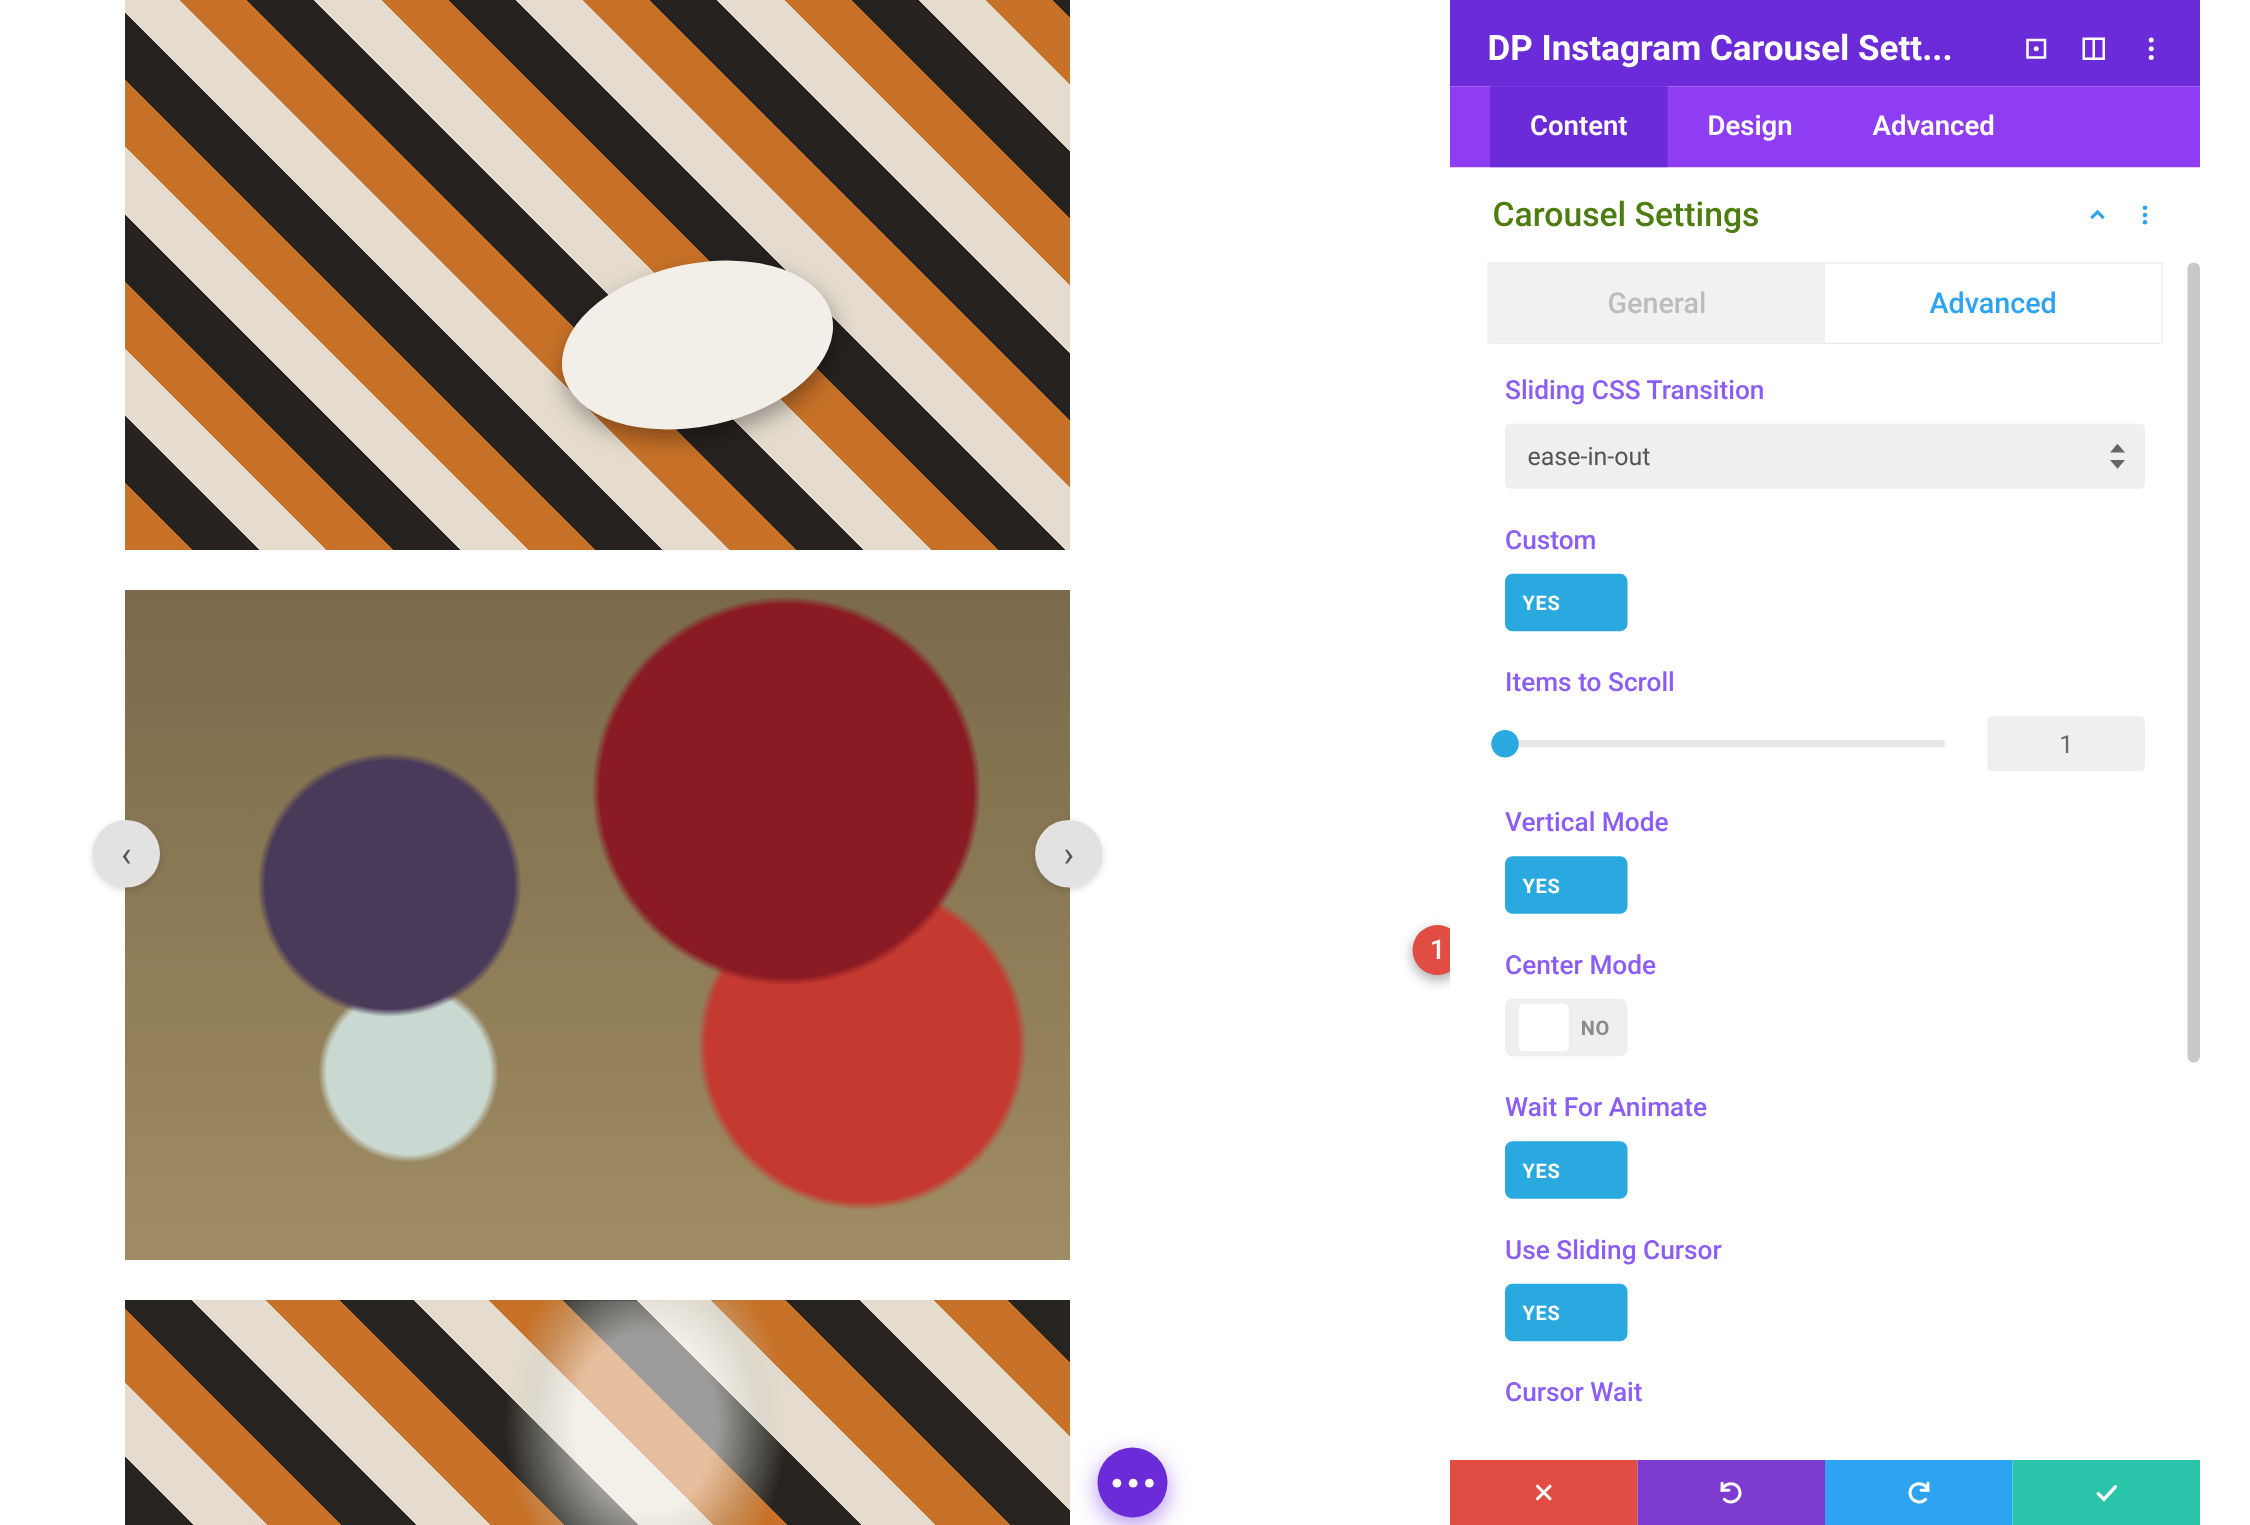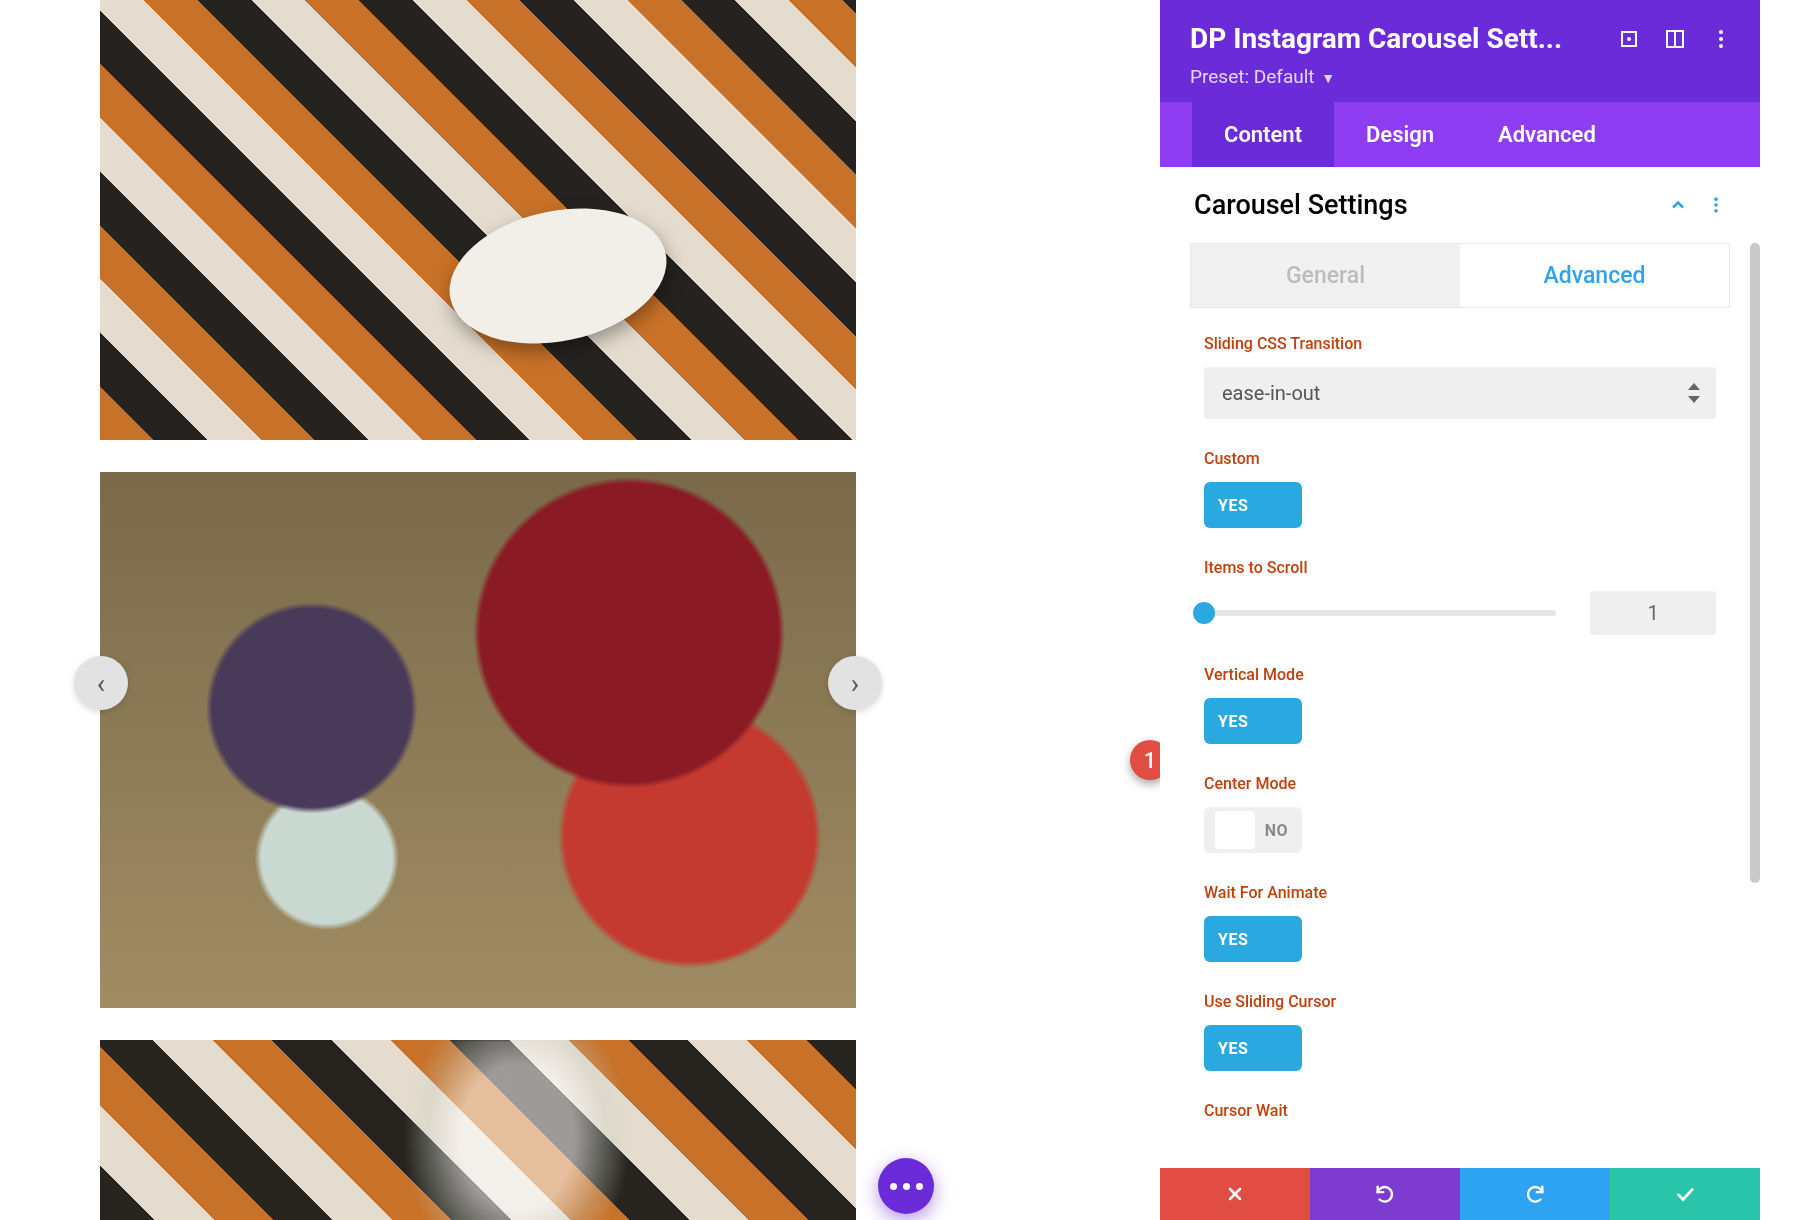--- a/index.html
+++ b/index.html
@@ -50,30 +50,30 @@
   .preset-caret{font-size:14px;margin-left:2px;}
 
   .tabs{display:flex;background:#8e3df2;}
   .tab{flex:0 0 auto;padding:20px 32px;font-size:22px;font-weight:600;color:#fff;cursor:pointer;}
   .tab.active{background:#6c2bd9;margin-left:32px;}
 
   .panel-body{flex:1;overflow-y:auto;background:#fff;position:relative;}
   .scroll-indicator{position:absolute;right:0;top:76px;width:10px;height:640px;background:#c9c9c9;border-radius:5px;}
 
   .section-header{display:flex;align-items:center;padding:22px 34px 14px;}
-  .section-title{font-size:27px;color:#000000;font-weight:500;flex:1;}
+  .section-title{font-size:27px;color:#4d7c0f;font-weight:500;flex:1;}
   .section-icon{color:#2ea3f2;font-size:22px;cursor:pointer;margin-left:18px;}
 
   .subtabs{display:flex;margin:8px 30px 26px;border:1px solid #e6e6e6;}
   .subtab{flex:1;padding:18px 0;text-align:center;font-size:23px;font-weight:500;cursor:pointer;}
   .subtab.inactive{background:#f1f1f1;color:#bcbcbc;}
   .subtab.active{background:#fff;color:#2ea3f2;}
 
   .field{padding:0 44px 0 44px;margin-bottom:30px;}
-  .field-label{font-size:16px;color:#c2410c;font-weight:500;margin-bottom:14px;}
+  .field-label{font-size:21px;color:#8b5cf6;font-weight:500;margin-bottom:14px;}
 
   .select{position:relative;background:#efefef;border-radius:4px;padding:14px 18px;font-size:20px;color:#555;cursor:pointer;}
   .select::after{content:"";position:absolute;right:16px;top:50%;width:0;height:0;border-left:6px solid transparent;border-right:6px solid transparent;border-bottom:7px solid #666;transform:translateY(-10px);}
   .select::before{content:"";position:absolute;right:16px;top:50%;width:0;height:0;border-left:6px solid transparent;border-right:6px solid transparent;border-top:7px solid #666;transform:translateY(3px);}
 
   .toggle{width:98px;height:46px;border-radius:6px;display:flex;align-items:center;padding:4px;cursor:pointer;font-size:16px;font-weight:700;letter-spacing:.5px;}
   .toggle.on{background:#29a9e0;color:#fff;justify-content:flex-start;gap:48px;}
   .toggle.off{background:#efefef;color:#8a8a8a;justify-content:flex-end;}
   .toggle .label{padding:0 10px;}
   .toggle .knob{width:40px;height:38px;background:#fff;border-radius:4px;}
@@ -142,25 +142,20 @@
           </svg>
       </div>
       <div class="hdr-icon">
         <svg width="24" height="24" viewBox="0 0 24 24" fill="currentColor">
             <circle cx="12" cy="5" r="2"></circle>
             <circle cx="12" cy="12" r="2"></circle>
             <circle cx="12" cy="19" r="2"></circle>
           </svg>
       </div>
     </div>
-    <div class="preset-row">
-      <span>Preset:</span>
-      <span>Default</span>
-      <span class="preset-caret">▼</span>
-    </div>
   </div>
 
   <div class="tabs">
     <div class="tab active">Content</div>
     <div class="tab">Design</div>
     <div class="tab">Advanced</div>
   </div>
 
   <div class="panel-body">
 

